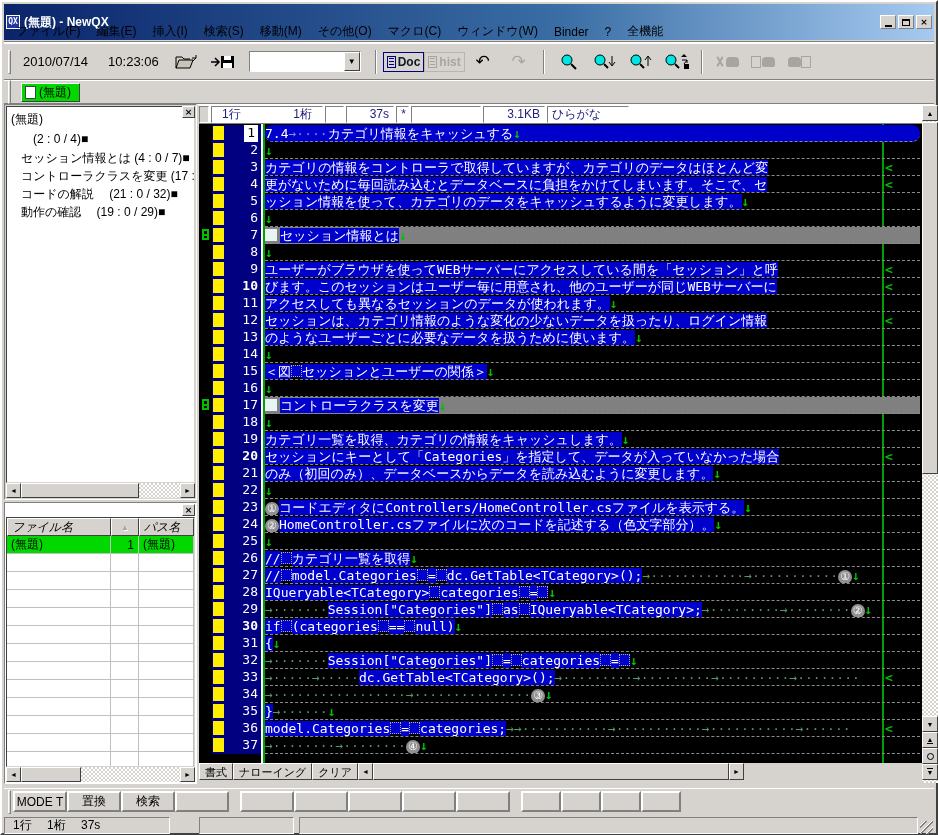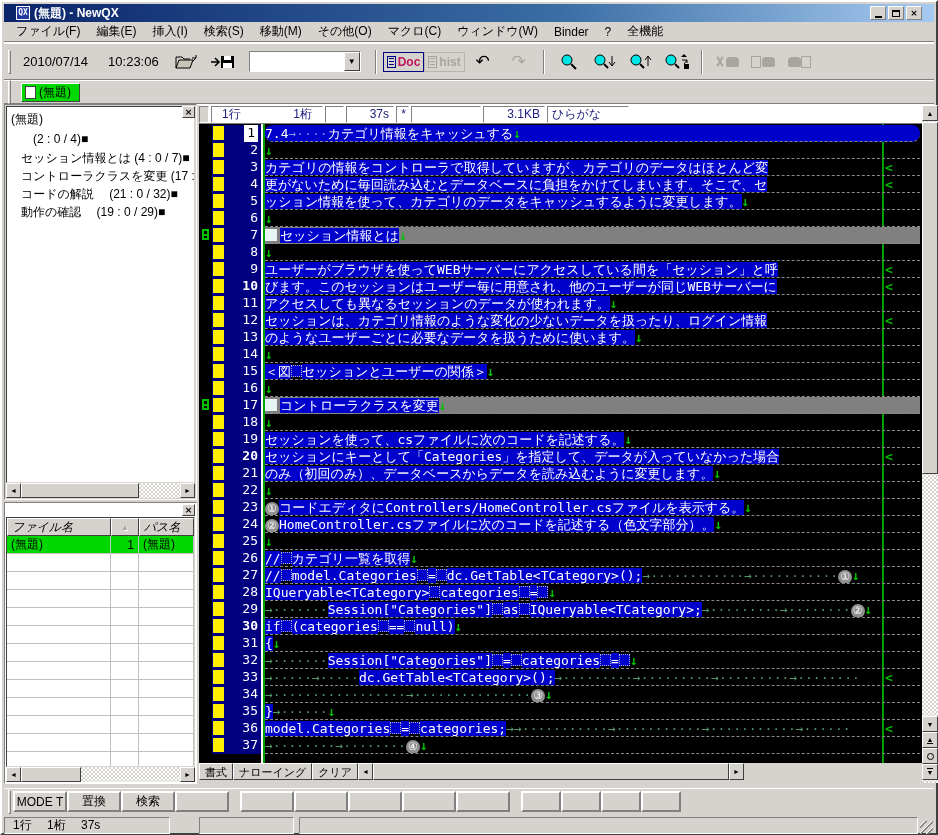--- a/index.html
+++ b/index.html
@@ -6,22 +6,22 @@
   *{box-sizing:border-box;}
   body{width:938px;height:835px;overflow:hidden;font-family:"Liberation Sans","DejaVu Sans",sans-serif;}
   .window{position:relative;width:938px;height:835px;background:#d6d3ce;
     border:2px solid;border-color:#ffffff #404040 #404040 #ffffff;}
   .raised1{border:1px solid;border-color:#ffffff #808080 #808080 #ffffff;background:#d6d3ce;}
   .hatch{background-image:
       linear-gradient(45deg,#fff 25%,transparent 25%,transparent 75%,#fff 75%),
       linear-gradient(45deg,#fff 25%,transparent 25%,transparent 75%,#fff 75%);
       background-size:4px 4px;background-position:0 0,2px 2px;background-color:#d6d3ce;}
   
-  .titlebar{position:absolute;left:2px;top:2px;right:2px;height:18px;
-    background:linear-gradient(90deg,#0a246a,#3a6ea5 60%,#a6caf0);display:flex;align-items:center;padding:0 12px;}
+  .titlebar{position:absolute;left:2px;top:2px;right:2px;height:36px;
+    background:linear-gradient(90deg,#0a246a,#3a6ea5 60%,#a6caf0);display:flex;align-items:center;padding:0 2px;}
   .app-icon{width:14px;height:14px;background:#2038a0;border:1px solid #fff;color:#fff;
     font:bold 8px "DejaVu Sans Mono",monospace;text-align:center;line-height:12px;margin-right:4px;}
   .title-text{color:#fff;font-weight:bold;font-size:12px;flex:1;}
   .win-btn{width:16px;height:14px;margin-left:2px;font:bold 9px "DejaVu Sans",sans-serif;
     display:flex;align-items:center;justify-content:center;color:#000;}
   .minim span{display:block;width:7px;height:2px;background:#000;margin-top:7px;}
   .maxim span{display:block;width:8px;height:7px;border:1px solid #000;border-top:2px solid #000;}
   
   .menubar{position:absolute;left:2px;top:20px;right:2px;height:20px;display:flex;align-items:center;
     border-bottom:1px solid #808080;box-shadow:0 1px 0 #fff;font-size:12px;padding-left:4px;}
@@ -32,21 +32,21 @@
   .tgrip{width:3px;height:24px;border:1px solid;border-color:#fff #808080 #808080 #fff;margin:0 2px 0 4px;}
   .tsep{width:2px;height:24px;border-left:1px solid #808080;border-right:1px solid #fff;margin:0 6px;}
   .tb-text{font-size:13px;color:#000;padding:0 10px;}
   .tb-btn{height:28px;min-width:30px;display:flex;align-items:center;justify-content:center;margin:0 3px;background:transparent;}
   .combo{width:112px;height:21px;background:#fff;border:1px solid;border-color:#808080 #fff #fff #808080;
     display:flex;margin:0 8px;}
   .combo .cfield{flex:1;}
   .combo .cbtn{width:16px;border:1px solid;border-color:#fff #404040 #404040 #fff;background:#d6d3ce;
     font-size:8px;display:flex;align-items:center;justify-content:center;}
   .docbtn{border:1px solid #000080;padding:2px 3px;display:flex;align-items:center;gap:2px;
-    font:bold 12px "Liberation Sans",sans-serif;color:#be185d;background:#d6d3ce;}
+    font:bold 12px "Liberation Sans",sans-serif;color:#0f172a;background:#d6d3ce;}
   .histbtn{border:1px solid #b8b5b0;padding:2px 3px;display:flex;align-items:center;gap:2px;
     font:bold 12px "Liberation Sans",sans-serif;color:#a8a5a0;background:#d6d3ce;}
   .listicon{width:9px;height:12px;border:1px solid #000080;display:flex;flex-direction:column;justify-content:space-around;padding:1px;}
   .listicon i{display:block;height:1px;background:#000080;}
   .listicon.gray{border-color:#a8a5a0;} .listicon.gray i{background:#a8a5a0;}
   .arrowglyph{font-size:17px;line-height:17px;color:#000;font-family:"DejaVu Sans",sans-serif;}
   .arrowglyph.disabled{color:#a8a5a0;}
   .blob{width:13px;height:10px;background:#a8a5a0;border-radius:4px 4px 2px 2px;margin-left:1px;}
   .cutmark{position:relative;width:10px;height:12px;}
   .cutmark i{position:absolute;left:4px;top:0;width:2px;height:11px;background:#a8a5a0;}
@@ -555,21 +555,21 @@
             <div class="g-num">18</div>
           </div>
           <div class="ed-text"><span class="seg-nl">↓</span></div>
         </div>
         <div class="ed-row">
           <div class="g-book"></div>
           <div class="g-strip">
             <div class="g-yel"></div>
             <div class="g-num">19</div>
           </div>
-          <div class="ed-text"><span class="seg-t">セッションを使って、csファイルに次のコードを記述する。</span><span class="seg-nl">↓</span></div>
+          <div class="ed-text"><span class="seg-t">カテゴリ一覧を取得、カテゴリの情報をキャッシュします。</span><span class="seg-nl">↓</span></div>
         </div>
         <div class="ed-row">
           <div class="g-book"></div>
           <div class="g-strip">
             <div class="g-yel"></div>
             <div class="g-num b10">20</div>
           </div>
           <div class="ed-text"><span class="seg-t">セッションにキーとして「Categories」を指定して、データが入っていなかった場合</span><span class="seg-cont">&lt;</span></div>
         </div>
         <div class="ed-row">

